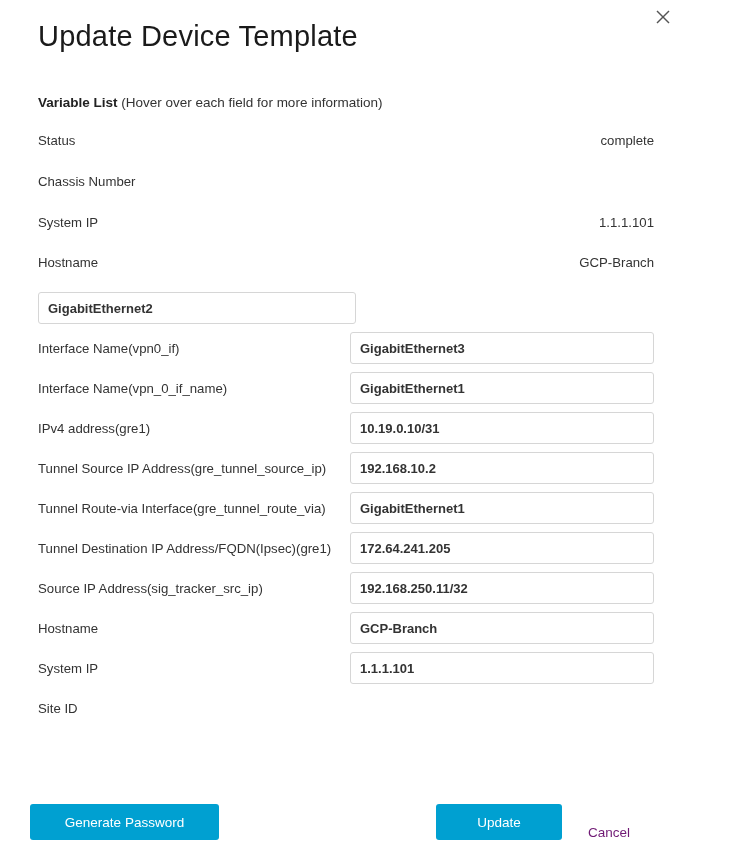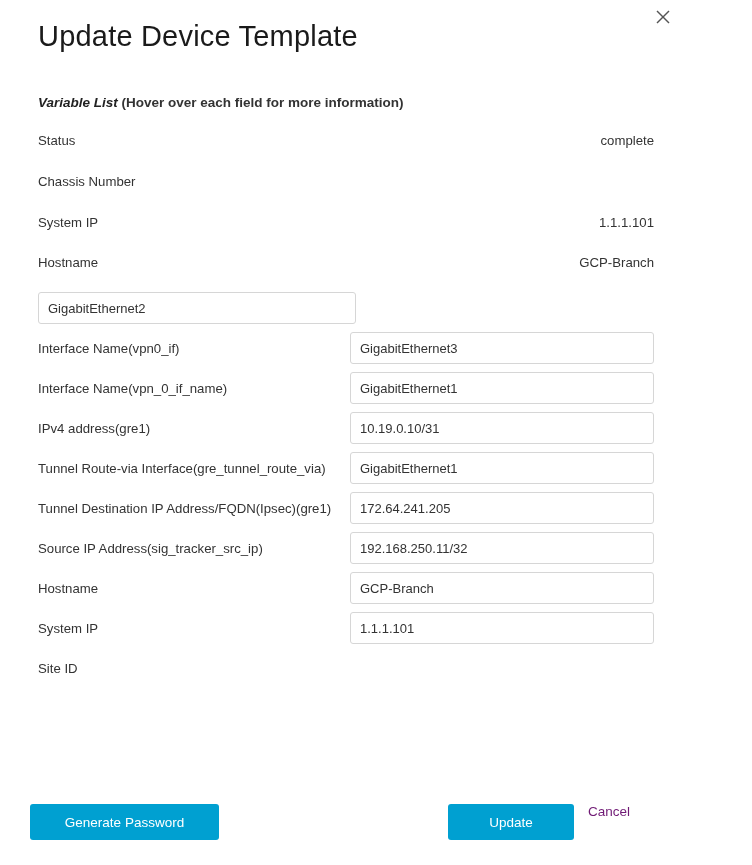--- a/index.html
+++ b/index.html
@@ -34,22 +34,22 @@
     font-weight: 400;
     color: #1a1a1a;
     padding: 20px 0 0 38px;
     letter-spacing: 0.2px;
   }
   .section-head {
     padding: 42px 0 0 38px;
     font-size: 13.5px;
     color: #333;
   }
-  .section-head .strong { font-weight: bold; color: #222; font-style: italic; }
-  .section-head .hint { font-weight: bold; color: #333; }
+  .section-head .strong { font-weight: bold; color: #222; }
+  .section-head .hint { font-weight: normal; color: #333; }
 
   .form {
     padding: 16px 38px 0 38px;
   }
   .row {
     display: flex;
     align-items: center;
     min-height: 28px;
     margin-bottom: 12px;
     justify-content: space-between;
@@ -71,20 +71,21 @@
     width: 318px;
     height: 30px;
     border: 1px solid #d6d6d6;
     border-radius: 3px;
     font-size: 13px;
     color: #333;
     padding: 15px 9px;
     background: #fff;
     font-family: "Liberation Sans", sans-serif;
     outline: none;
+    font-weight: bold;
   }
   .spacer-row { height: 30px; }
 
   .footer {
     position: absolute;
     left: 8px;
     bottom: 0;
     width: 100%;
     height: 86px;
     display: flex;
@@ -96,21 +97,21 @@
     border-radius: 3px;
     font-size: 13.5px;
     font-family: "Liberation Sans", sans-serif;
     cursor: pointer;
     color: #fff;
     background: #00a0d1;
     height: 36px;
   }
   .btn-generate { width: 189px; }
   .btn-update { width: 126px; }
-  .mid { margin-left: auto; display: flex; align-items: flex-start; gap: 14px; }
+  .mid { margin-left: auto; display: flex; align-items: flex-end; gap: 26px; }
   .link-cancel {
     color: #701a75;
     font-size: 13.5px;
     cursor: pointer;
     text-decoration: none;
     padding-right: 48px;
   }
 </style>
 </head>
 <body>
@@ -165,20 +166,24 @@
     <div class="row tall">
       <div class="label">Interface Name(vpn_0_if_name)</div>
       <input class="input" value="GigabitEthernet1" style="">
     </div>
 
     <div class="row tall">
       <div class="label">IPv4 address(gre1)</div>
       <input class="input" value="10.19.0.10/31" style="">
     </div>
 
+    <div class="row tall">
+      <div class="label">Tunnel Source IP Address(gre_tunnel_source_ip)</div>
+      <input class="input" value="192.168.10.2" style="">
+    </div>
 
     <div class="row tall">
       <div class="label">Tunnel Route-via Interface(gre_tunnel_route_via)</div>
       <input class="input" value="GigabitEthernet1" style="">
     </div>
 
     <div class="row tall">
       <div class="label">Tunnel Destination IP Address/FQDN(Ipsec)(gre1)</div>
       <input class="input" value="172.64.241.205" style="">
     </div>

